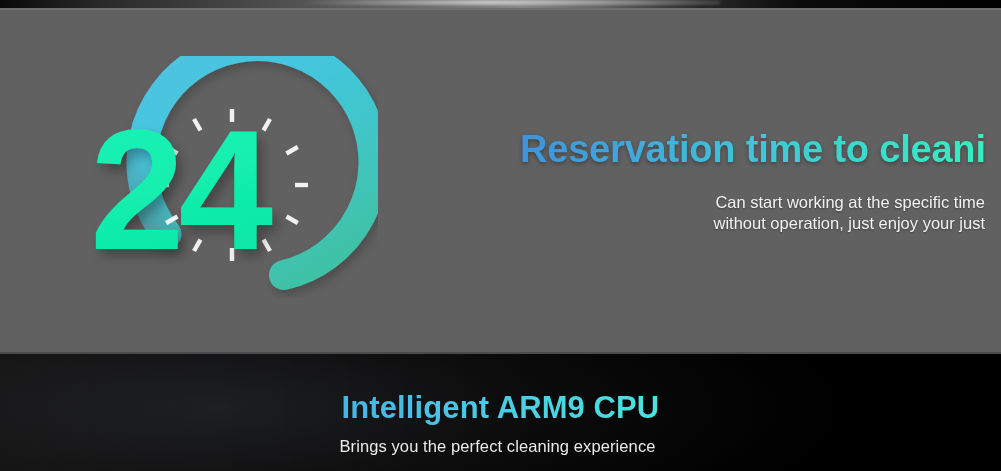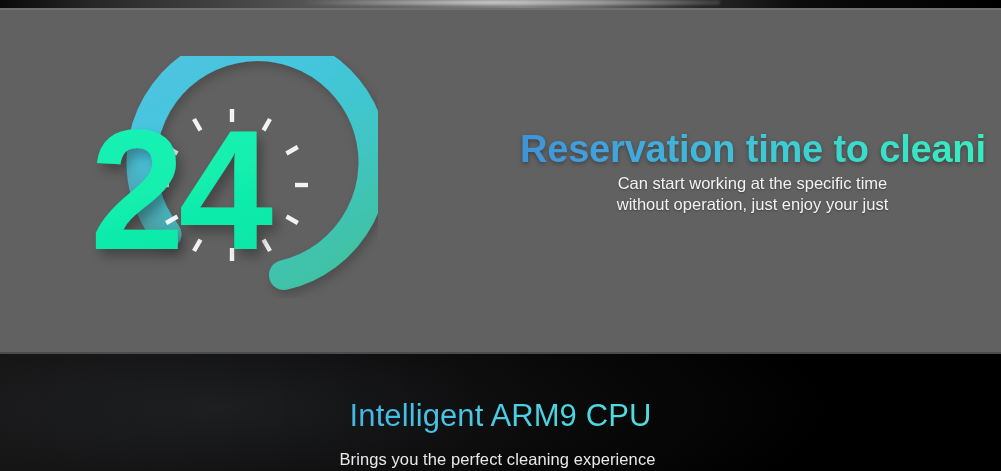--- a/index.html
+++ b/index.html
@@ -97,27 +97,27 @@
     white-space: nowrap;
     background-image: linear-gradient(90deg, #3f93d8 0%, #41a6dd 22%, #3fc3d8 48%, #3ad9cd 70%, #35efbf 100%);
     -webkit-background-clip: text;
     background-clip: text;
     color: transparent;
     -webkit-text-fill-color: transparent;
     filter: drop-shadow(0 2px 2px rgba(0,0,0,.32));
     text-align: right;
   }
   .subcopy {
-    margin: 1px 0 0 0;
+    margin: 20px 0 0 0;
     color: #f2f2f2;
     font-size: 16.5px;
     line-height: 1.32;
     font-weight: 400;
     text-shadow: 0 1px 2px rgba(0,0,0,.35);
-    text-align: center;
+    text-align: right;
   }
   .subcopy .line { display: block; }
 
   
   .panel-black {
     position: absolute;
     left: 0; top: 354px;
     width: 1001px;
     height: 117px;
     background:
@@ -131,23 +131,23 @@
     pointer-events: none;
   }
 
   .lower-copy {
     position: absolute;
     left: 0; top: 28px;
     width: 1001px;
     text-align: center;
   }
   .lower-title {
-    margin: 16px;
+    margin: 8px;
     font-size: 31px;
-    font-weight: 400;
+    font-weight: 700;
     letter-spacing: 0.1px;
     white-space: nowrap;
     background-image: linear-gradient(90deg, #2f8fd8 0%, #3ba4e0 20%, #49c4e6 44%, #4cdde0 62%, #4fecd8 80%, #52f0d4 100%);
     -webkit-background-clip: text;
     background-clip: text;
     color: transparent;
     -webkit-text-fill-color: transparent;
   }
   .lower-sub {
     margin: 11px 6px 0 0;

